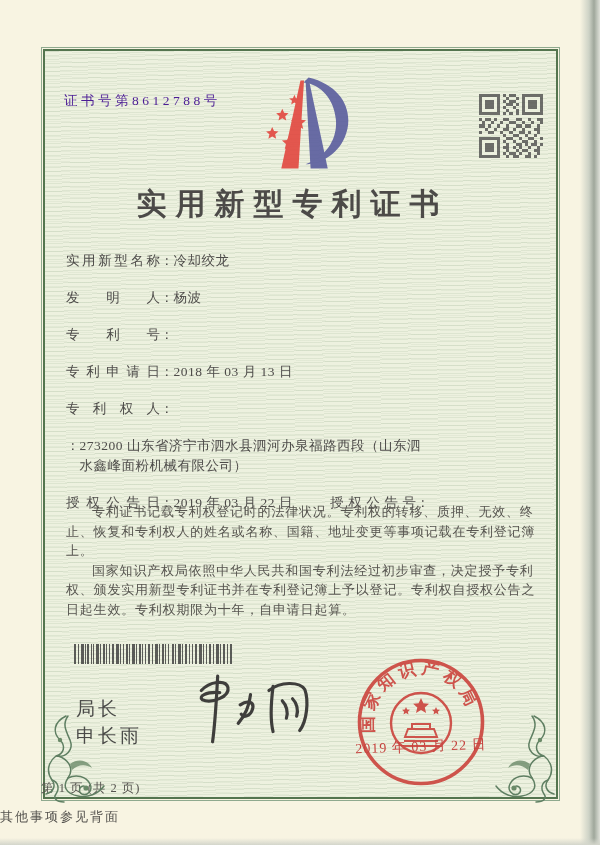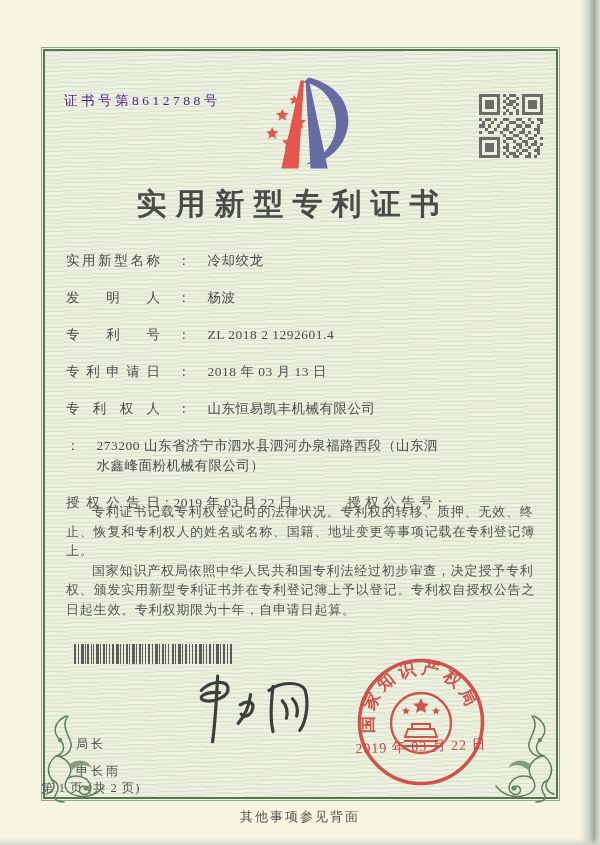--- a/index.html
+++ b/index.html
@@ -23,39 +23,39 @@
     background-image:
       repeating-linear-gradient(178deg, rgba(125,155,118,0.14) 0 1px, rgba(0,0,0,0) 1px 4px),
       repeating-linear-gradient(2deg,  rgba(125,155,118,0.09) 0 1px, rgba(0,0,0,0) 1px 5px);
   }
   .cert-no { position:absolute; left:64px; top:92px; font-size:13.5px; letter-spacing:3.5px; color:#4c1d95; z-index:5; }
   .logo { position:absolute; left:250px; top:70px; width:106px; height:114px; z-index:5; opacity:.9; }
   .qr { position:absolute; left:479px; top:94px; width:64px; height:64px; z-index:5; opacity:.78; }
   .title { position:absolute; left:33px; top:184px; width:519px; text-align:center;
     font-size:30px; font-weight:bold; letter-spacing:9px; color:#4c4a48; z-index:5; }
   .fields { position:absolute; left:66px; top:251px; width:474px; font-size:13.5px; z-index:5; }
-  .frow { margin-bottom:17px; display:flex; line-height:20px;gap:17px; }
+  .frow { margin-bottom:17px; display:flex; line-height:20px; }
   .flabel { display:inline-block; width:94px; text-align:justify; text-align-last:justify; flex:none; }
   .fcolon { flex:none; }
   .fvalue { white-space:pre-wrap; letter-spacing:.5px; }
   .grant { display:flex; }
   .gcell1 { width:264px; flex:none; display:flex; }
   .gcell2 { display:flex; }
   .gcell2 .flabel { width:86px; }
   .paras { position:absolute; left:66px; top:502px; width:472px; font-size:13px;
     line-height:19.5px; letter-spacing:.8px; color:#56544f; z-index:5; }
   .paras p { text-indent:2em; }
   .barcode { position:absolute; left:74px; top:644px; width:158px; height:20px; z-index:5; opacity:.82; }
-  .signer { position:absolute; left:76px; top:731px; font-size:12px; line-height:27px; color:#4a4a48; z-index:5; letter-spacing:3px; }
+  .signer { position:absolute; left:76px; top:695px; font-size:19px; line-height:27px; color:#4a4a48; z-index:5; letter-spacing:3px; }
   .signature { position:absolute; left:178px; top:668px; width:145px; height:82px; z-index:5; }
   .seal { position:absolute; left:346px; top:645px; width:150px; height:160px; z-index:6; opacity:.92; }
   .seal-date { position:absolute; left:340px; top:738px; width:162px; text-align:center;
     font-size:14px; color:#c6423e; letter-spacing:1px; transform:rotate(-2deg); z-index:7; }
   .page-no { position:absolute; left:41px; top:780px; width:519px; text-align:left; font-size:12.5px; color:#55534f; z-index:5; letter-spacing:1px; }
-  .footer-note { position:absolute; left:0; top:808px; width:600px; text-align:center; font-size:13px; color:#54524e; letter-spacing:2px; z-index:5; }
+  .footer-note { position:absolute; left:0; top:808px; width:600px; font-size:13px; color:#54524e; letter-spacing:2px; z-index:5; }
   .orn { position:absolute; width:72px; height:90px; z-index:8; }
   .orn-left { left:36px; top:714px; }
   .orn-right { left:492px; top:714px; transform:scaleX(-1); }
 </style>
 </head>
 <body>
 
 <div class="scan-edge-right"></div>
 <div class="scan-edge-bottom"></div>
 
@@ -110,31 +110,29 @@
       <span class="fvalue">冷却绞龙</span>
   </div>
   <div class="frow">
     <span class="flabel">发明人</span>
       <span class="fcolon">：</span>
       <span class="fvalue">杨波</span>
   </div>
   <div class="frow">
     <span class="flabel">专利号</span>
       <span class="fcolon">：</span>
-      <span class="fvalue">ZL 2018 2 1292601.4</span>
   </div>
   <div class="frow">
     <span class="flabel">专利申请日</span>
       <span class="fcolon">：</span>
       <span class="fvalue">2018 年 03 月 13 日</span>
   </div>
   <div class="frow">
     <span class="flabel">专利权人</span>
       <span class="fcolon">：</span>
-      <span class="fvalue">山东恒易凯丰机械有限公司</span>
   </div>
   <div class="frow">
       <span class="fcolon">：</span>
       <span class="fvalue">273200 山东省济宁市泗水县泗河办泉福路西段（山东泗
 水鑫峰面粉机械有限公司）</span>
   </div>
   <div class="frow grant">
     <span class="gcell1">
       <span class="flabel">授权公告日</span>
         <span>：</span>

